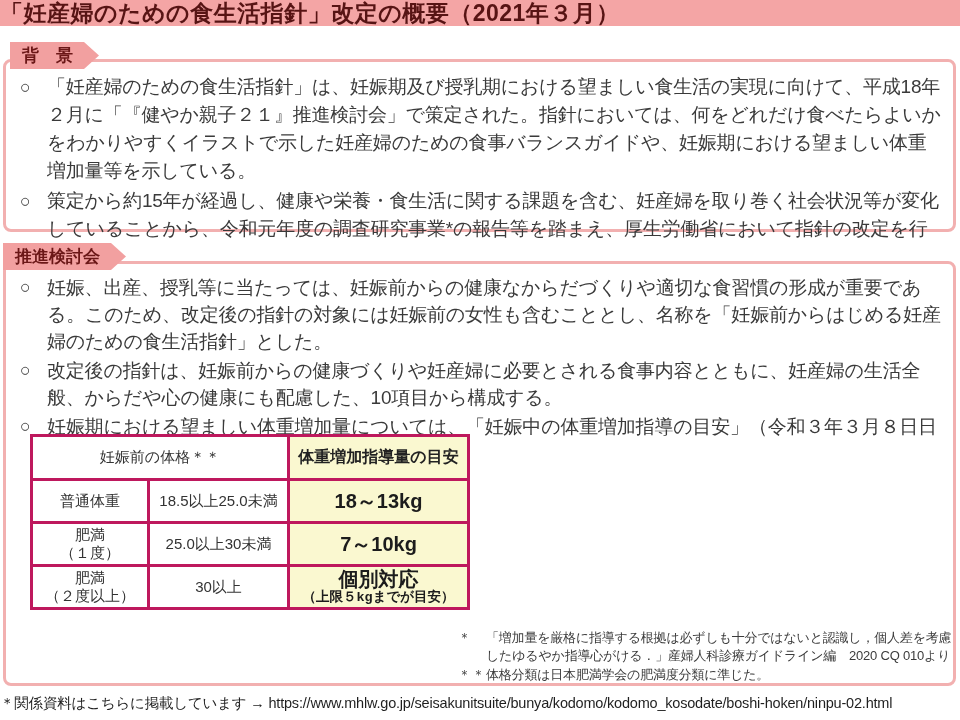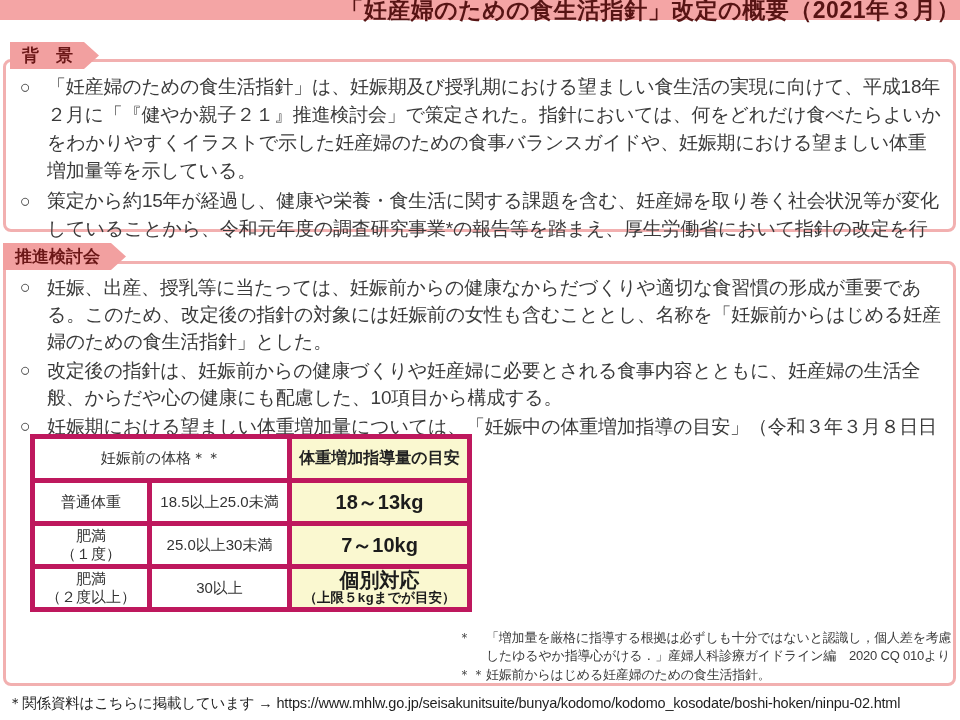--- a/index.html
+++ b/index.html
@@ -5,23 +5,23 @@
   * { margin:0; padding:0; box-sizing:border-box; }
   html,body { width:960px; height:720px; }
   body {
     position:relative;
     font-family:"Liberation Sans","DejaVu Sans",sans-serif;
     background:#ffffff;
     color:#3a3a3a;
     overflow:hidden;
   }
   .title-bar {
-    position:absolute; left:0; top:0; width:960px; height:20px;
+    position:absolute; left:0; top:0; width:960px; height:26px;
     background:#f4a5a5;
-    display:flex; align-items:center; justify-content:flex-end;
+    display:flex; align-items:center; justify-content:flex-start;
   }
   .title-bar .title-text {
     font-size:23px; font-weight:bold; color:#571414; letter-spacing:0.5px;
   }
   .section-tag {
     position:absolute; height:27px; line-height:27px;
     background:#f2a0a0; color:#6b1717;
     font-size:17px; font-weight:bold;
     padding:0 26px 0 12px; z-index:3;
     clip-path:polygon(0 0, calc(100% - 15px) 0, 100% 50%, calc(100% - 15px) 100%, 0 100%);
@@ -51,41 +51,41 @@
   .table-title {
     font-size:15.5px; font-weight:bold; color:#222;
     text-align:center; width:420px; margin-bottom:3px; letter-spacing:0.2px;
   }
   table.gain-table {
     border-collapse:collapse; table-layout:fixed;
     width:437px; background:#fff;
     border:2px solid #2b2b2b;
   }
   table.gain-table th, table.gain-table td {
-    border:5px solid #be185d; text-align:center; vertical-align:middle;
+    border:3px solid #be185d; text-align:center; vertical-align:middle;
   }
   col.c1 { width:117px; } col.c2 { width:140px; } col.c3 { width:180px; }
   tr.hdr  { height:44px; } tr.body-row { height:43px; }
   th.physique { font-size:15px; font-weight:normal; background:#fff; color:#333; }
   th.gain-hdr { font-size:16px; font-weight:bold; background:#faf8d0; color:#222; }
   td.cat { font-size:15px; color:#333; white-space:pre-line; line-height:1.2; }
   td.bmi { font-size:15px; color:#333; }
   td.gain { background:#faf8d0; color:#1c1c1c; }
   .gain-main { font-size:20px; font-weight:bold; line-height:1.15; }
   .gain-note { font-size:13.5px; font-weight:bold; line-height:1.1;font-family:Liberation Mono, monospace; }
   .gain-note:empty { display:none; }
   .table-footnotes {
     position:absolute; left:452px; top:629px; width:500px; z-index:2;
     font-size:13px; color:#3b3b3b;
   }
   .fn-item { display:flex; margin-bottom:1px; }
   .fn-marker { flex:0 0 34px; padding-left:6px; letter-spacing:1px; }
   .fn-text { flex:1; line-height:1.4; letter-spacing:-0.2px; }
   .page-footer {
-    position:absolute; left:8px; top:694px; width:950px; z-index:2;
+    position:absolute; left:0; top:694px; width:950px; z-index:2;
     font-size:14.5px; color:#1f1f1f; letter-spacing:-0.2px;
   }
 </style>
 </head>
 <body>
 
 <div class="title-bar">
   <div class="title-text">「妊産婦のための食生活指針」改定の概要（2021年３月）</div>
 </div>
 
@@ -166,17 +166,17 @@
     </table>
 </div>
 
 <div class="table-footnotes">
   <div class="fn-item">
     <span class="fn-marker">＊</span>
     <span class="fn-text">「増加量を厳格に指導する根拠は必ずしも十分ではないと認識し，個人差を考慮したゆるやか指導心がける．」産婦人科診療ガイドライン編　2020 CQ 010より</span>
   </div>
   <div class="fn-item">
     <span class="fn-marker">＊＊</span>
-    <span class="fn-text">妊娠前からはじめる妊産婦のための食生活指針。</span>
+    <span class="fn-text">体格分類は日本肥満学会の肥満度分類に準じた。</span>
   </div>
 </div>
 
 <div class="page-footer">＊関係資料はこちらに掲載しています → https://www.mhlw.go.jp/seisakunitsuite/bunya/kodomo/kodomo_kosodate/boshi-hoken/ninpu-02.html</div>
 
 </body></html>

